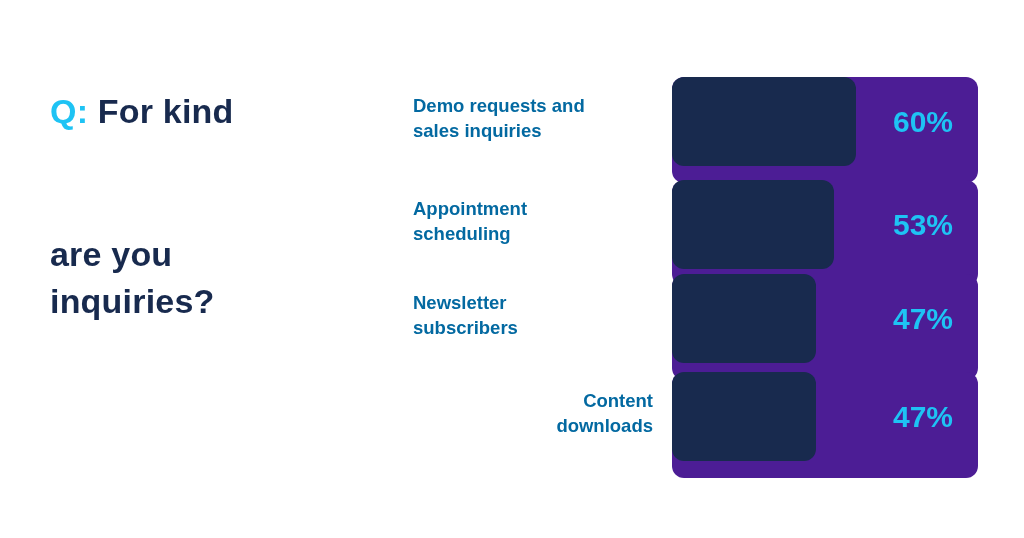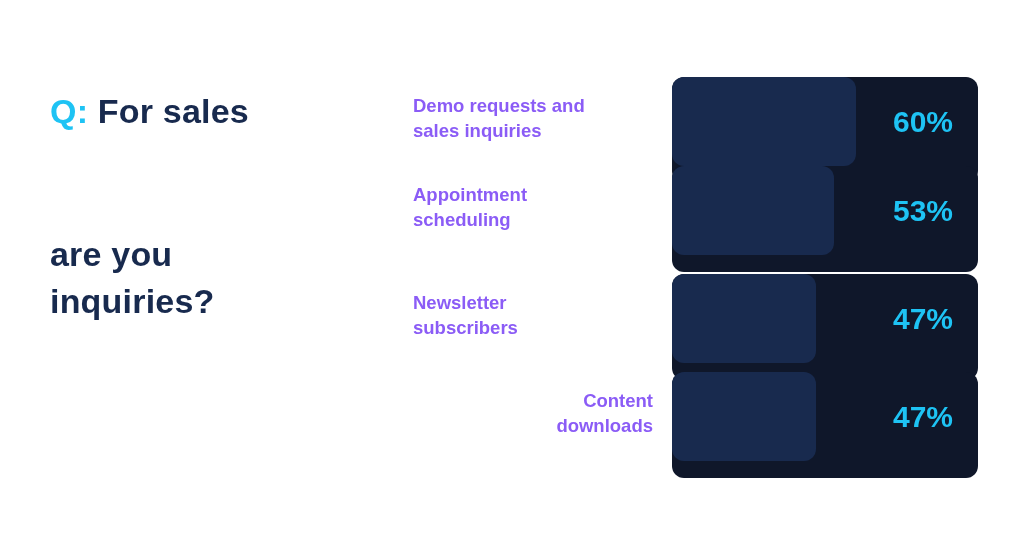--- a/index.html
+++ b/index.html
@@ -20,25 +20,25 @@
   }
   .headline {
     position: absolute; left: 50px; top: 88px; width: 300px;
     font-size: 34px; line-height: 47.5px; font-weight: 700;
     color: #182a4e; letter-spacing: 0.2px;
   }
   .headline .q { color: #1ec3f4; }
   .row { position: absolute; left: 0; width: 1024px; height: 89px; }
   .label {
     position: absolute; left: 413px; top: 16px; width: 240px;
-    font-size: 18.5px; line-height: 25px; font-weight: 600; color: #8b5cf6;
+    font-size: 18.5px; line-height: 25px; font-weight: 600; color: #0369a1;
   }
   .track {
     position: absolute; left: 672px; top: 0; width: 306px; height: 106px;
-    background: #0f172a; border-radius: 12px;
+    background: #4c1d95; border-radius: 12px;
   }
   .fill {
     position: absolute; left: 0; top: 0; height: 89px;
     background: #182a4e; border-radius: 12px;
   }
   .pct {
     position: absolute; right: 25px; top: 0; height: 89px; line-height: 89px;
     font-size: 30px; font-weight: 700; color: #1ec3f4;
   }
 </style>
@@ -169,39 +169,39 @@
     <div class="cell" style="left: 632px; top: 535px;"></div>
     <div class="cell" style="left: 710px; top: 535px;"></div>
     <div class="cell" style="left: 788px; top: 535px;"></div>
     <div class="cell" style="left: 866px; top: 535px;"></div>
     <div class="cell" style="left: 944px; top: 535px;"></div>
     <div class="cell" style="left: 1022px; top: 535px;"></div>
   </div>
 
 <div class="headline">
   <span class="q">Q:</span>
-  <span>For sales</span><br>
+  <span>For kind</span><br>
   <br>
   <br>
   <span>are you</span><br>
   <span>inquiries?</span>
 </div>
 
 <div class="row" style="top:77px;">
   <div class="label">
     <span>Demo requests and</span><br>
     <span>sales inquiries</span>
   </div>
   <div class="track">
     <div class="fill" style="width: 184px;"></div>
     <div class="pct">60%</div>
   </div>
 </div>
 
-<div class="row" style="top:166px;">
+<div class="row" style="top:180px;">
   <div class="label">
     <span>Appointment</span><br>
     <span>scheduling</span>
   </div>
   <div class="track">
     <div class="fill" style="width: 162px;"></div>
     <div class="pct">53%</div>
   </div>
 </div>
 

